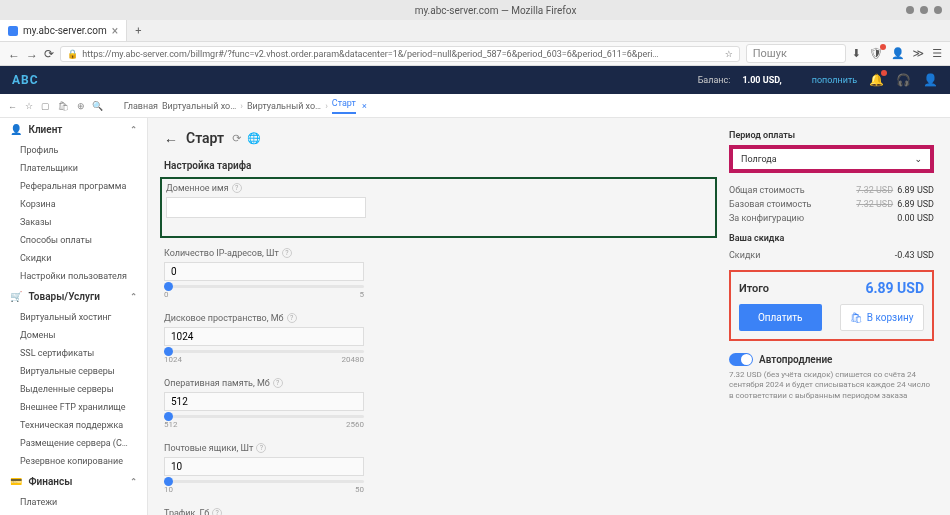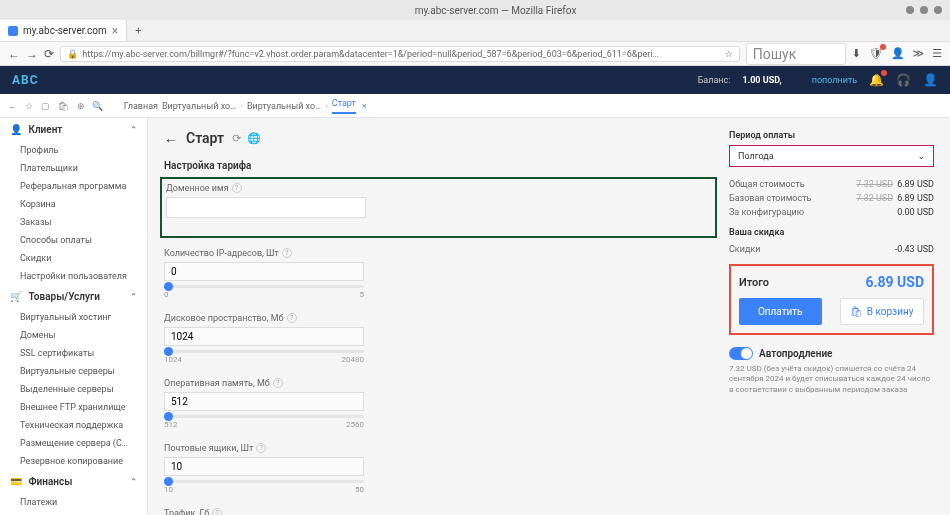--- a/index.html
+++ b/index.html
@@ -8,21 +8,21 @@
 .titlebar-controls { position: absolute; right: 8px; display: flex; gap: 6px; }
 .titlebar-controls span { width: 8px; height: 8px; border-radius: 50%; background: #888; display: inline-block; }
 .tabbar { height: 22px; background: #f0f0f0; display: flex; align-items: center; border-bottom: 1px solid #ddd; }
 .tab { display: flex; align-items: center; padding: 0 8px; height: 100%; background: #fff; font-size: 10px; gap: 5px; border-right: 1px solid #ddd; }
 .tab-icon { width: 10px; height: 10px; background: #3b82f6; border-radius: 2px; }
 .tab-close { color: #888; cursor: pointer; font-size: 12px; }
 .tab-add { padding: 0 8px; color: #666; cursor: pointer; }
 .urlbar { height: 24px; background: #f8f8f8; display: flex; align-items: center; padding: 0 8px; gap: 6px; border-bottom: 1px solid #ddd; }
 .urlbar-btn { color: #555; font-size: 12px; cursor: pointer; }
 .url-input { flex: 1; background: #fff; border: 1px solid #ddd; border-radius: 3px; padding: 2px 6px; font-size: 9px; color: #666; display: flex; align-items: center; gap: 4px; }
-.url-search { width: 100px; background: #fff; border: 1px solid #ddd; border-radius: 3px; padding: 2px 6px; font-size: 14px; color: #888; }
+.url-search { width: 100px; background: #fff; border: 1px solid #ddd; border-radius: 3px; padding: 2px 6px; font-size: 11px; color: #888; }
 .urlbar-right { display: flex; gap: 8px; align-items: center; }
 .urlbar-right span { color: #555; cursor: pointer; }
 .header { height: 28px; background: #1a2847; display: flex; align-items: center; padding: 0 12px; color: #fff; }
 .logo { font-weight: bold; color: #4db8e8; font-size: 12px; letter-spacing: 1px; }
 .header-right { margin-left: auto; display: flex; align-items: center; gap: 12px; font-size: 9px; }
 .balance { color: #ccc; }
 .balance-amt { color: #fff; font-weight: bold; }
 .topup { color: #4db8e8; cursor: pointer; padding-left: 18px; }
 .header-icon { color: #aaa; cursor: pointer; font-size: 12px; position: relative; }
 .badge { position: absolute; top: -3px; right: -3px; background: #e74c3c; width: 6px; height: 6px; border-radius: 50%; }
@@ -50,21 +50,21 @@
 .field-label { font-size: 9px; color: #666; margin-bottom: 4px; display: flex; align-items: center; gap: 3px; }
 .help-icon { width: 10px; height: 10px; border: 1px solid #ccc; border-radius: 50%; display: inline-flex; align-items: center; justify-content: center; font-size: 7px; color: #aaa; }
 .text-input { width: 200px; border: 1px solid #ddd; padding: 4px 6px; font-size: 10px; background: #fff; }
 .hl-red { border: 2px solid #14532d; padding: 4px; margin: -4px; margin-bottom: 10px; }
 .slider-input { width: 200px; border: 1px solid #ddd; padding: 3px 6px; font-size: 10px; background: #fafafa; }
 .slider-track { height: 3px; background: #e5e5e5; margin-top: 4px; width: 200px; position: relative; border-radius: 2px; }
 .slider-thumb { position: absolute; left: 0; top: -3px; width: 9px; height: 9px; background: #3b82f6; border-radius: 50%; }
 .slider-labels { width: 200px; display: flex; justify-content: space-between; font-size: 8px; color: #999; margin-top: 2px; }
 .summary { width: 205px; }
 .summary-label { font-size: 9px; font-weight: 600; margin-bottom: 5px; }
-.select { border: 1px solid #be185d; padding: 5px 8px; font-size: 9px; background: #fff; display: flex; justify-content: space-between; align-items: center; margin-bottom: 10px; cursor: pointer; }
+.select { border: 4px solid #be185d; padding: 5px 8px; font-size: 9px; background: #fff; display: flex; justify-content: space-between; align-items: center; margin-bottom: 10px; cursor: pointer; }
 .price-row { display: flex; justify-content: space-between; font-size: 9px; padding: 2px 0; }
 .price-row .label { color: #666; }
 .price-row .old { color: #aaa; text-decoration: line-through; margin-right: 4px; }
 .price-row .val { color: #333; }
 .discount-section { margin-top: 8px; }
 .total-box { border: 2px solid #e74c3c; padding: 8px; margin-top: 8px; }
 .total-row { display: flex; justify-content: space-between; align-items: center; margin-bottom: 8px; }
 .total-row .label { font-size: 11px; font-weight: 600; }
 .total-row .amount { font-size: 14px; font-weight: bold; color: #3b82f6; }
 .btn-row { display: flex; gap: 18px; }

